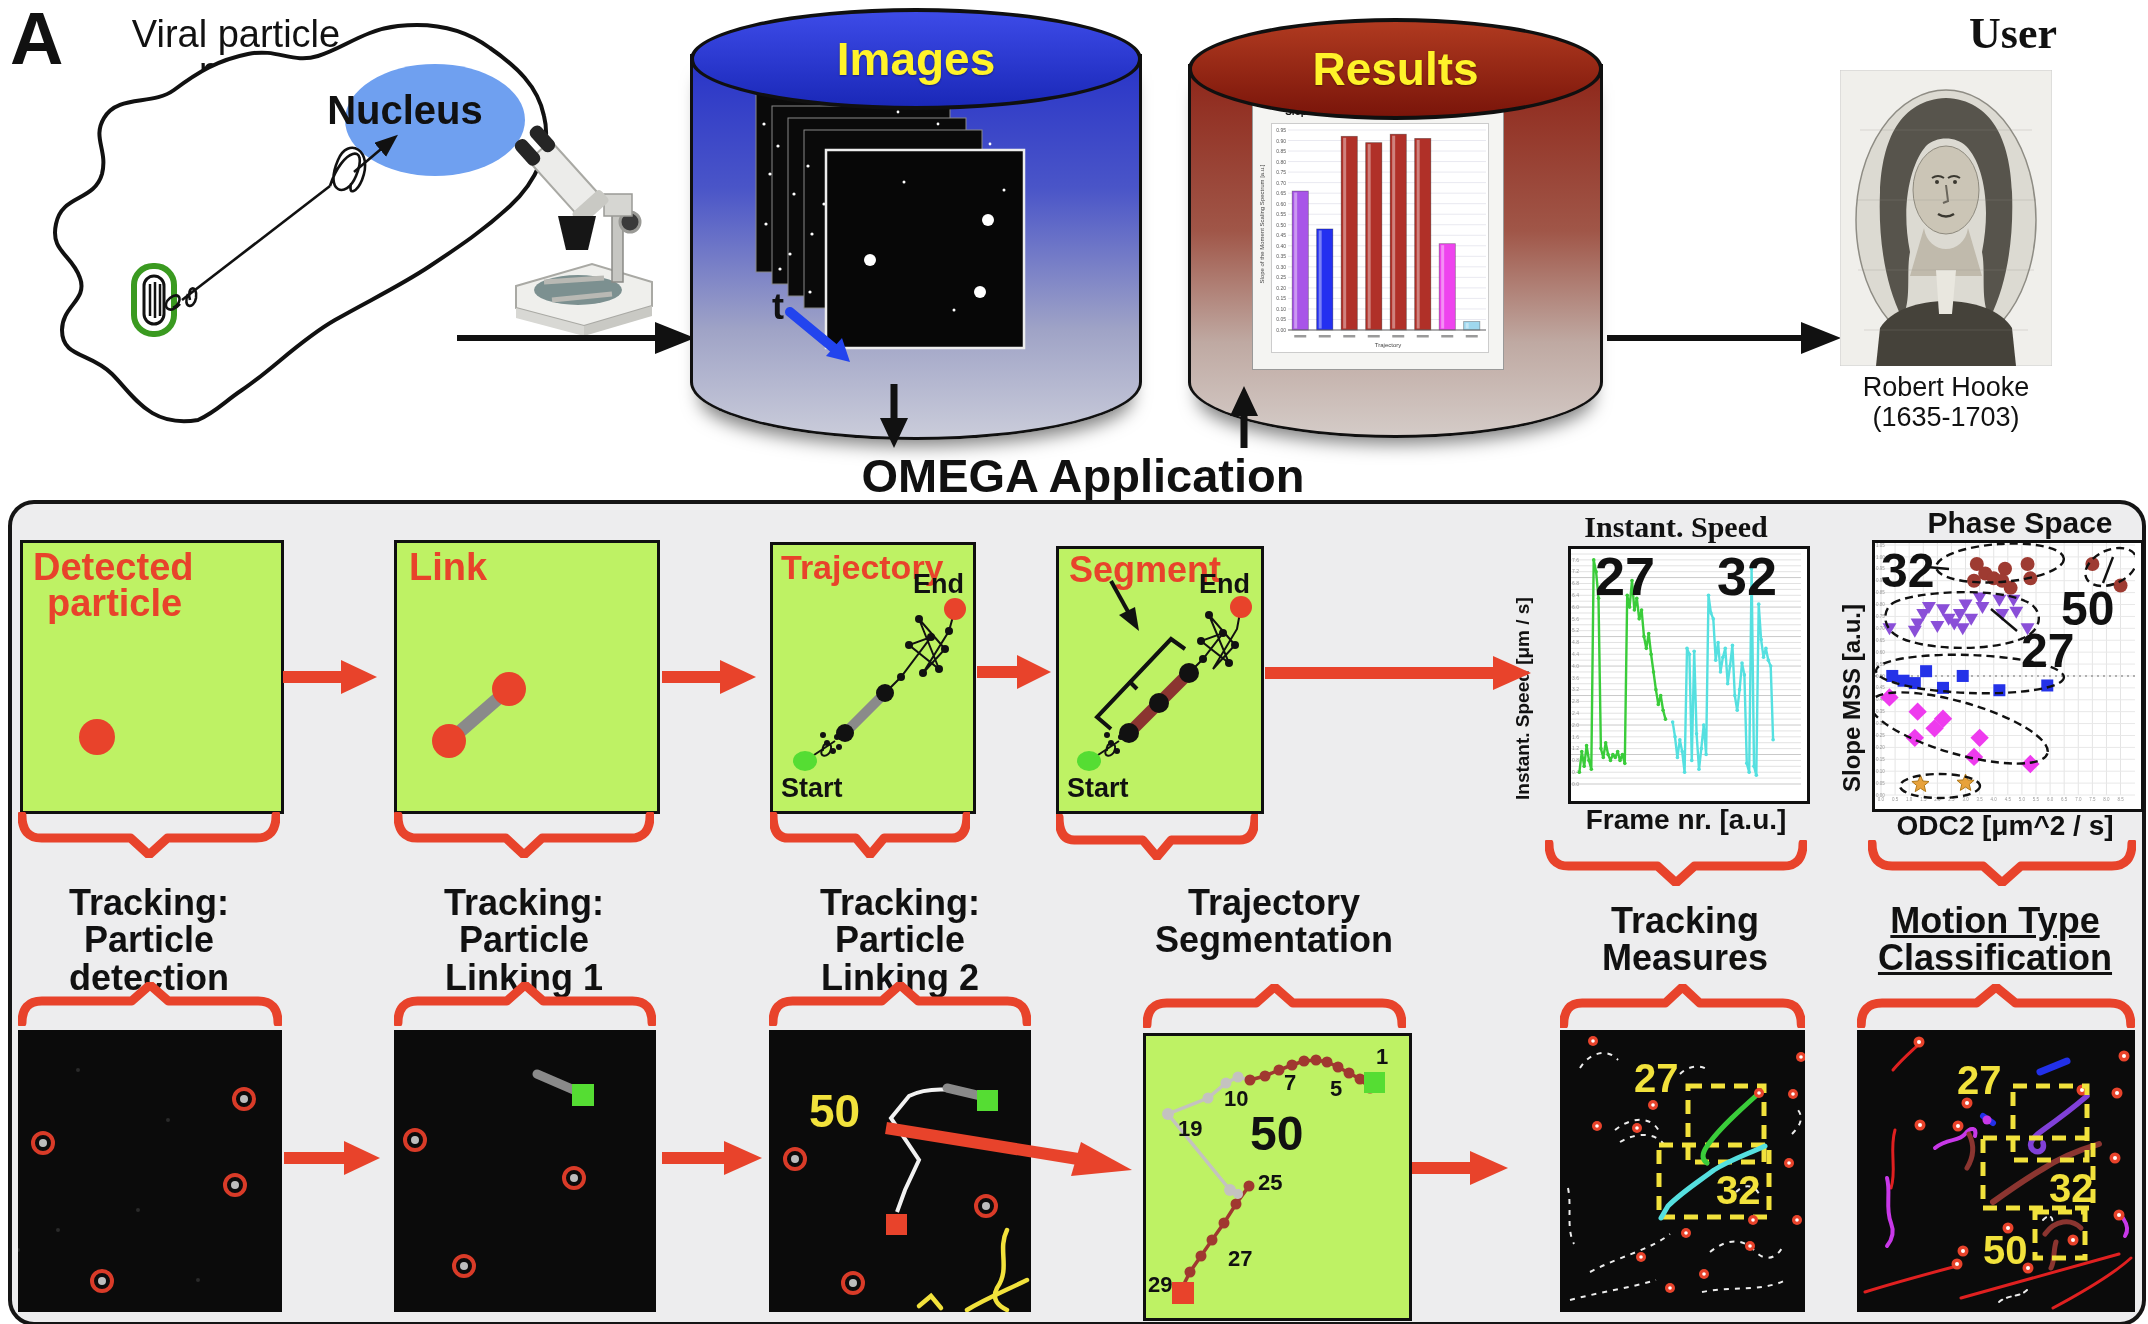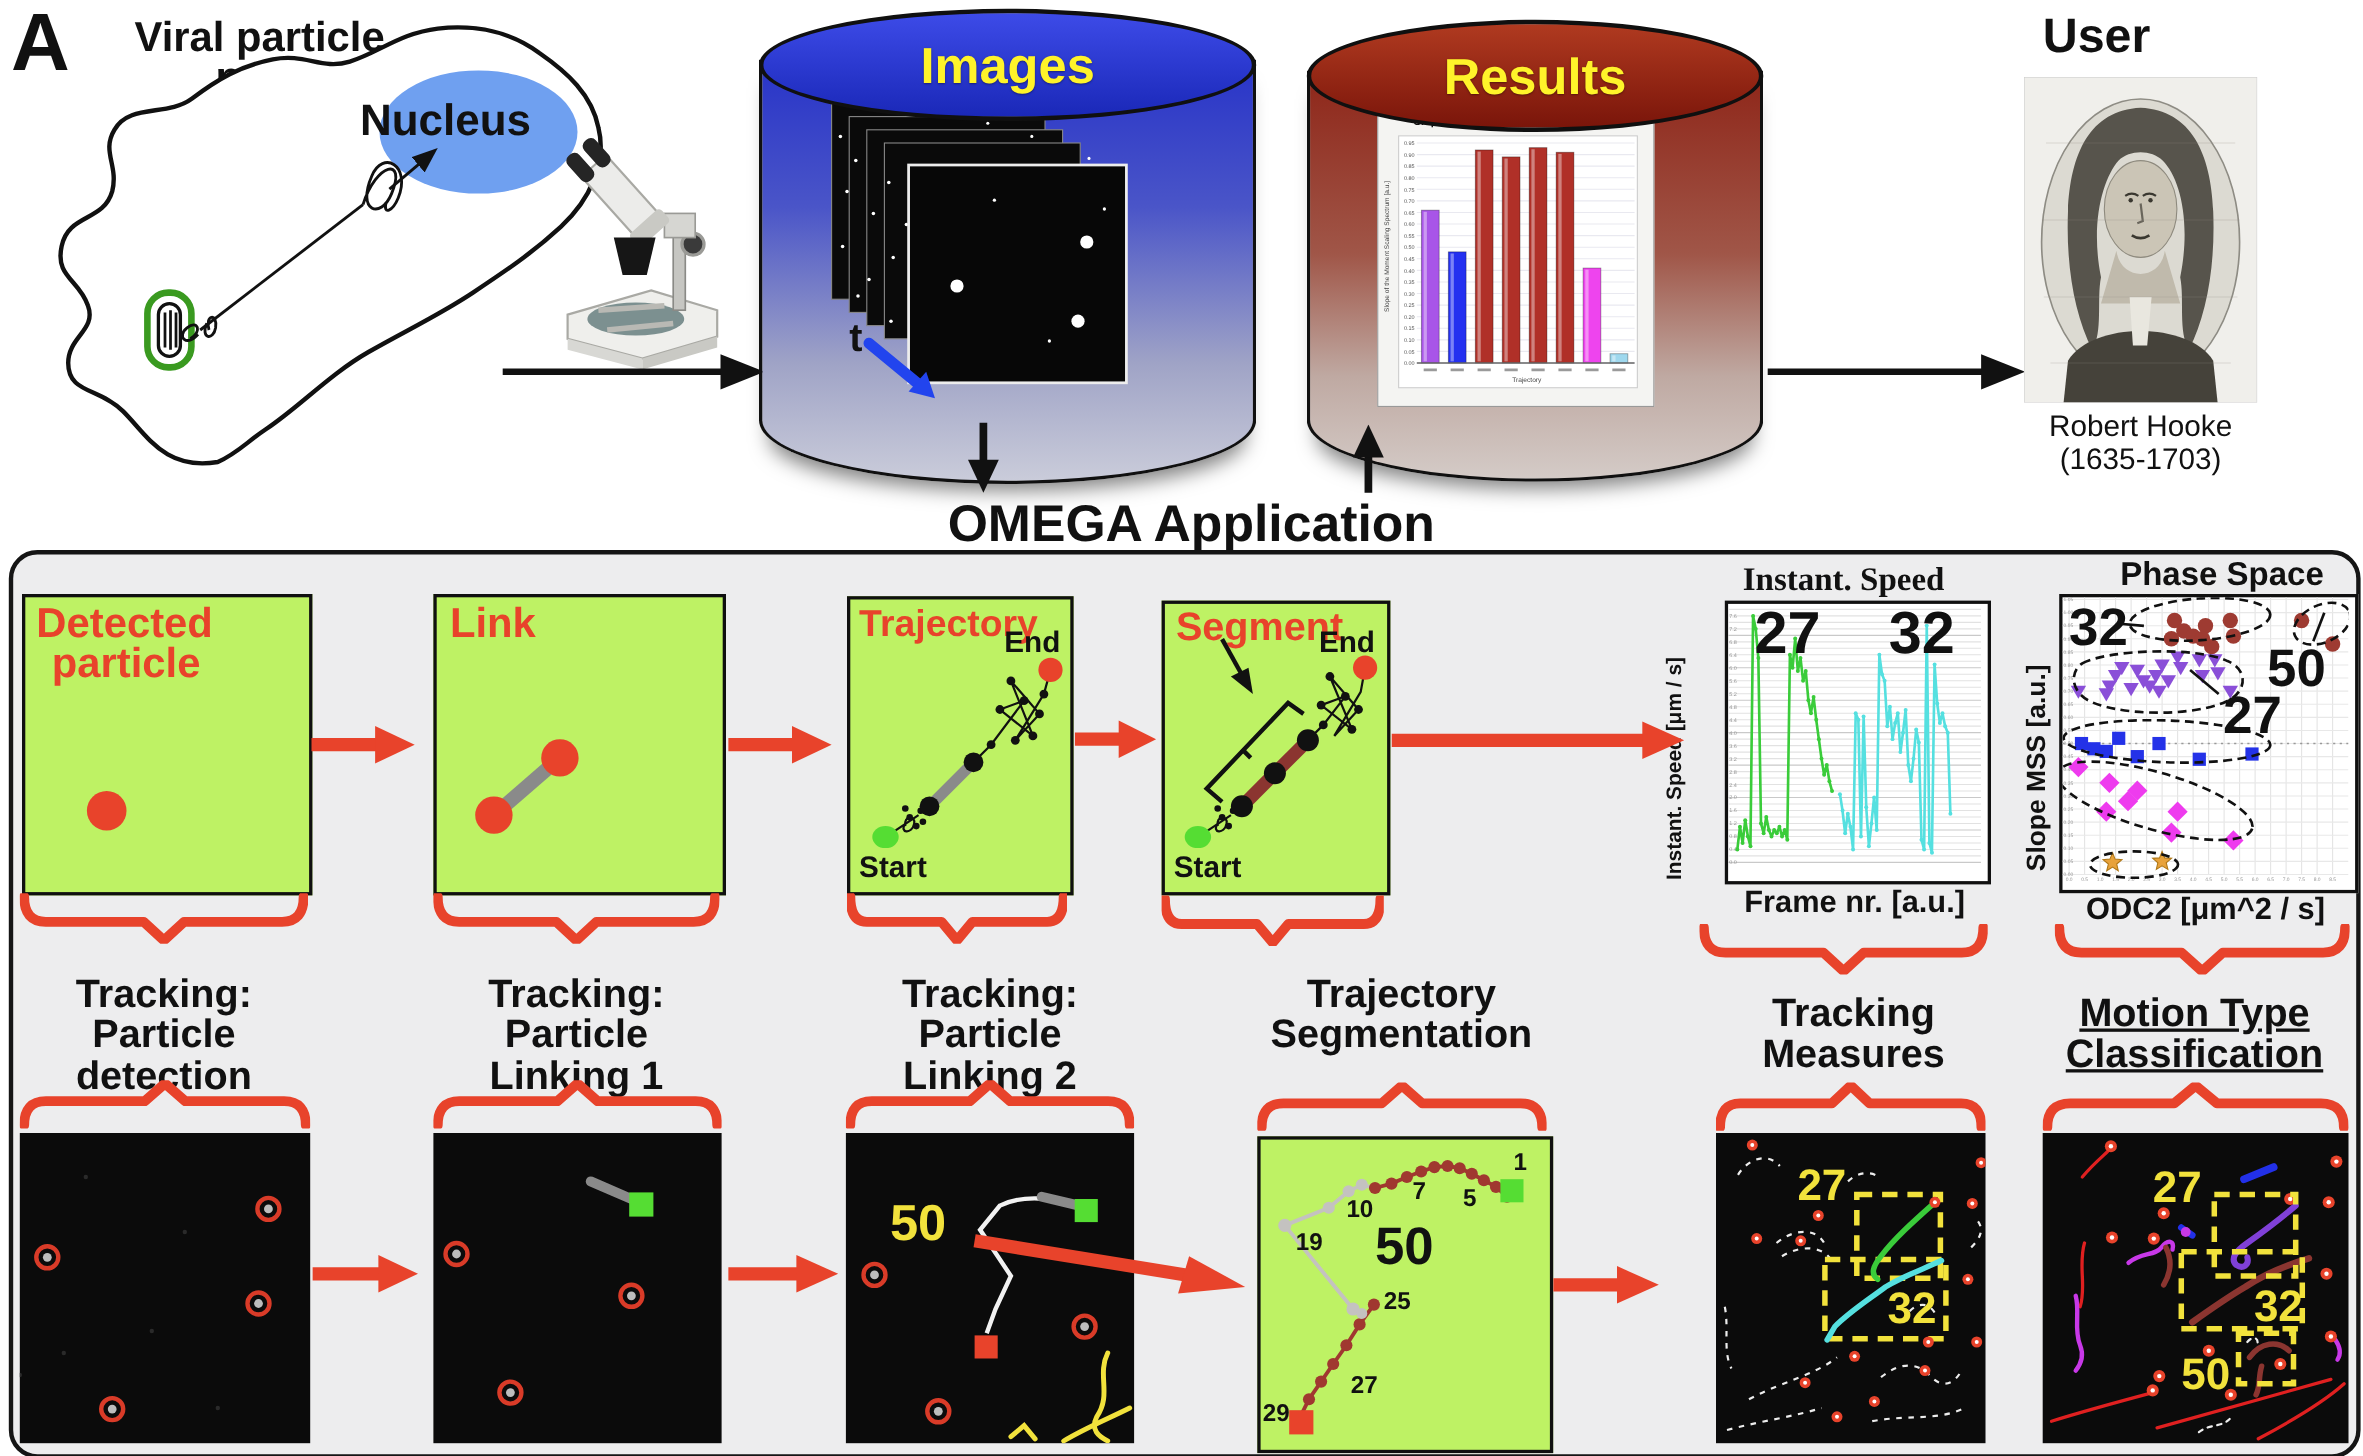--- a/index.html
+++ b/index.html
@@ -3,33 +3,33 @@
 <meta charset="utf-8">
 <style>
   html,body{margin:0;padding:0;background:#fff;}
   #stage{position:relative;width:2148px;height:1324px;background:#fff;overflow:hidden;
          font-family:"Liberation Sans","DejaVu Sans",sans-serif;color:#111;}
   .abs{position:absolute;}
   .b{font-weight:bold;}
   svg{display:block;}
   
   #fig-a{left:10px;top:2px;font-size:74px;font-weight:bold;line-height:1;}
-  #cell-title{left:86px;top:16px;width:300px;font-size:38px;font-weight:bold;line-height:.98;text-align:center;}
+  #cell-title{left:86px;top:16px;width:300px;font-size:38px;font-weight:normal;line-height:.98;text-align:center;}
   .cyl{position:absolute;}
   .cyl .body{position:absolute;left:0;right:0;top:46px;bottom:0;border:3px solid #101010;border-top:none;
              border-radius:0 0 50% 50% / 0 0 15% 15%;box-shadow:0 16px 18px -10px rgba(0,0,0,.5);}
   .cyl .cap{position:absolute;left:0;right:0;top:0;height:94px;border:4px solid #101010;border-radius:50%;
             display:flex;align-items:center;justify-content:center;}
   .cyl .cap .lbl{font-size:46px;font-weight:bold;color:#FFF32A;text-shadow:0 1px 2px rgba(0,0,0,.4);}
   #images-cyl .body{background:linear-gradient(180deg,#2733C8 0%,#4A55C8 35%,#9FA3C6 72%,#CACCDA 100%);}
   #images-cyl .cap{background:linear-gradient(180deg,#3D4BE8,#1A28B8);}
   #results-cyl .body{background:linear-gradient(180deg,#8E2518 0%,#A05648 45%,#BFA9A2 75%,#D4CBC7 100%);}
   #results-cyl .cap{background:linear-gradient(180deg,#B03A20,#7A150A);}
   #omega-label{left:858px;top:448px;width:450px;font-size:47px;font-weight:bold;text-align:center;}
-  #user-label{left:1857px;top:8px;width:200px;font-size:44px;font-weight:bold;text-align:left;}
+  #user-label{left:1857px;top:8px;width:200px;font-size:44px;font-weight:bold;text-align:right;font-family:Liberation Serif, serif;}
   #hooke-name{left:1836px;top:372px;width:220px;font-size:27px;text-align:center;}
   #hooke-years{left:1836px;top:402px;width:220px;font-size:27px;text-align:center;}
   
   #results-card{left:64px;top:84px;width:250px;height:266px;background:#F4F4F2;border:1px solid #999;}
   #results-card .ttl{font-size:10px;font-weight:bold;text-align:center;margin-top:3px;}
   #results-ylab{position:absolute;left:-86px;top:118px;width:190px;font-size:6px;color:#444;
                 transform:rotate(-90deg);text-align:center;}
   
   #main-panel{left:8px;top:500px;width:2130px;height:818px;background:#EDEDEE;border:4px solid #151515;border-radius:26px;}
   .pbox{position:absolute;background:#bef264;border:3px solid #101010;}

